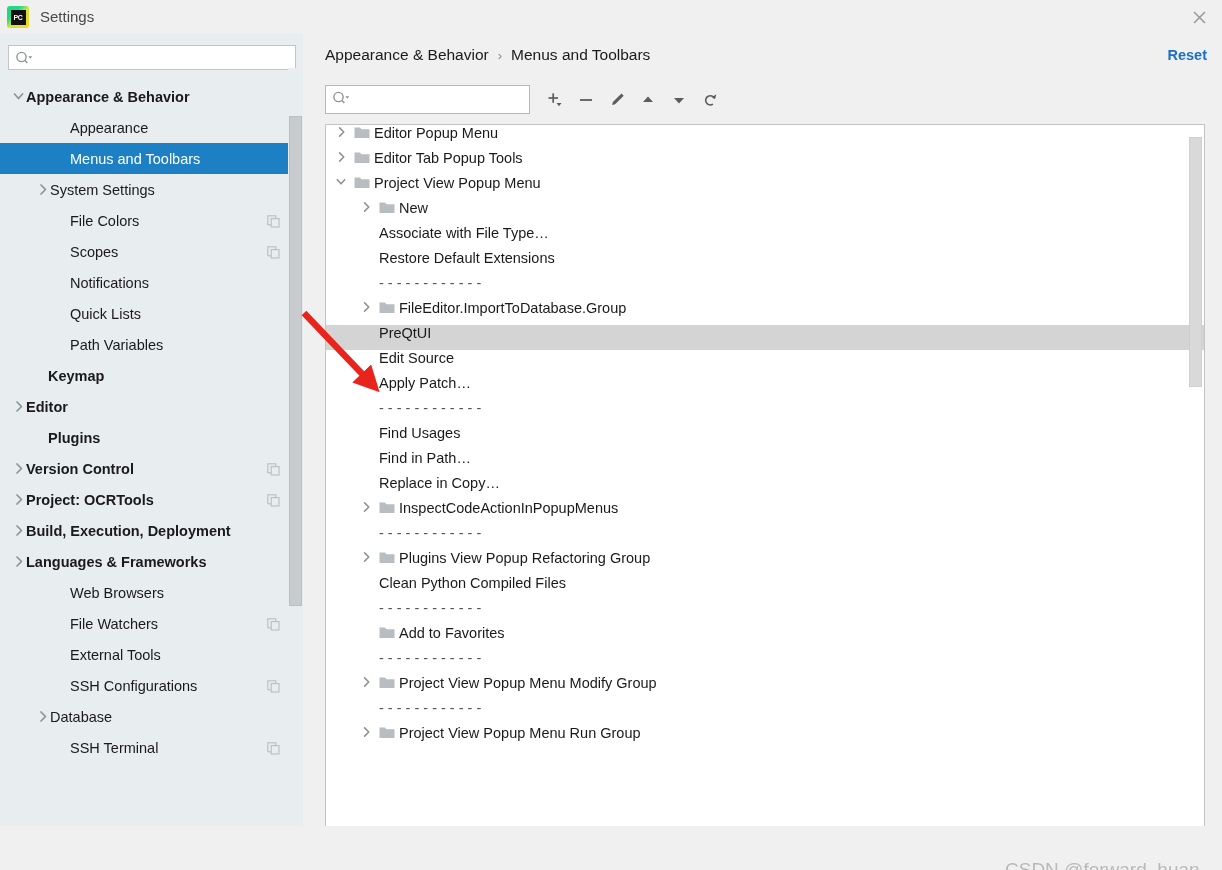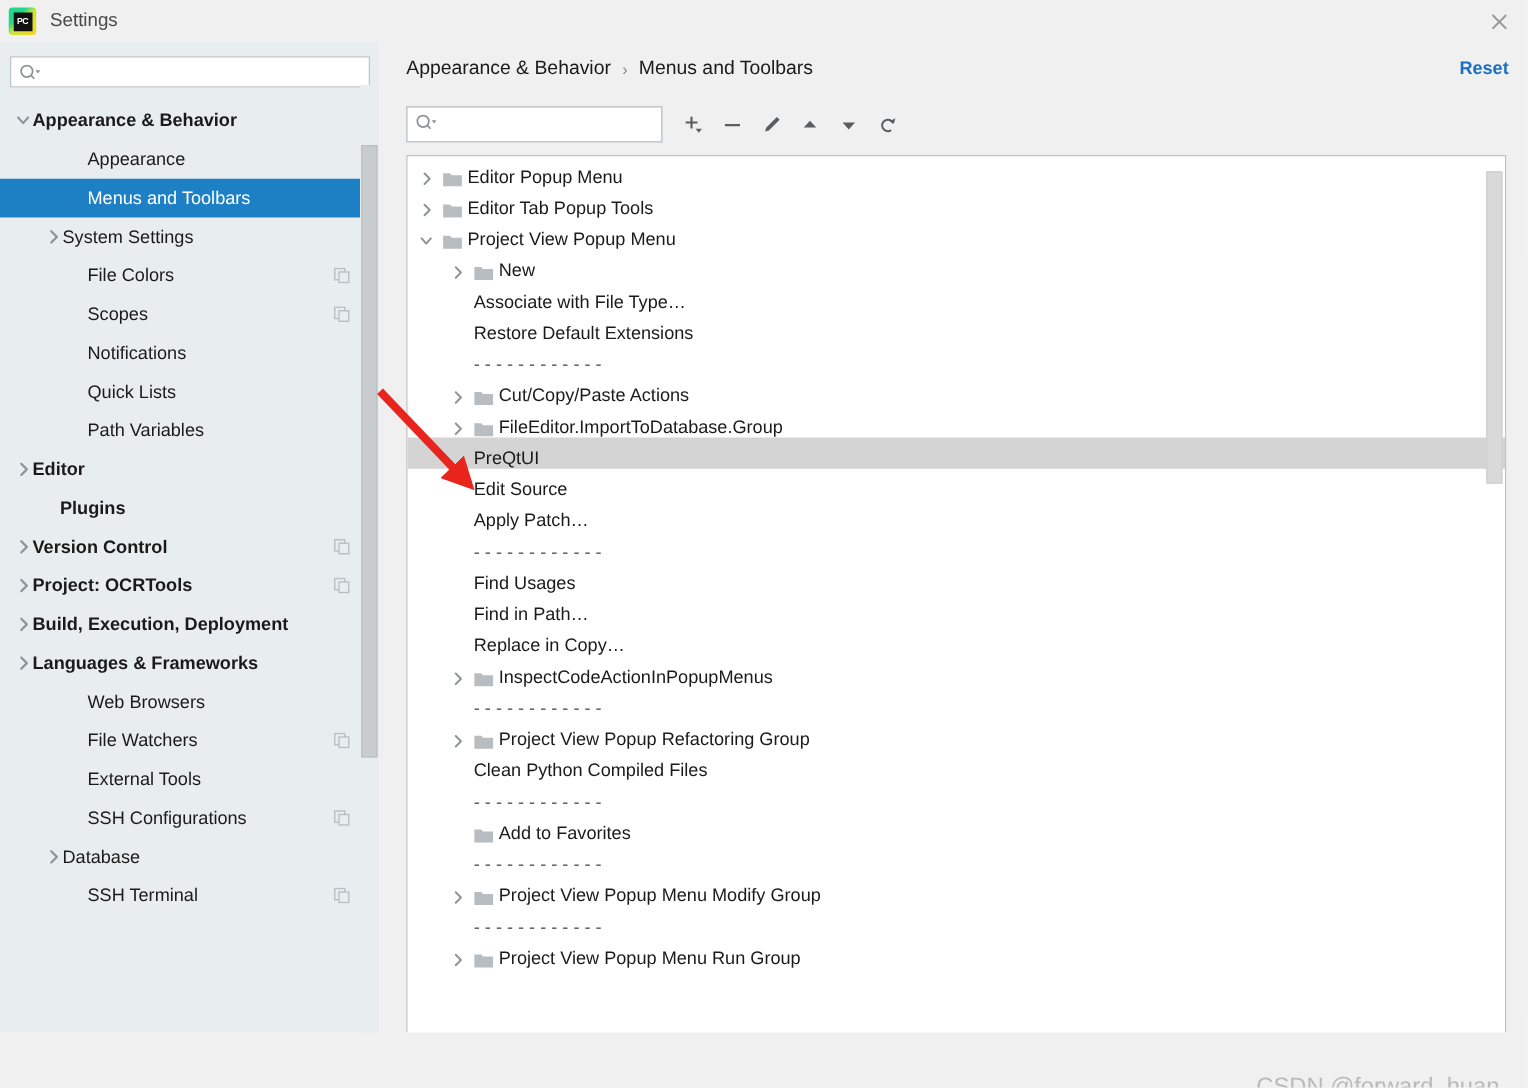--- a/index.html
+++ b/index.html
@@ -172,21 +172,21 @@
   .tree-box {
     position: absolute; left: 22px; top: 90px;
     width: 880px; height: 710px;
     background: #ffffff;
     border: 1px solid #c0c4c7;
     overflow: hidden;
   }
   .trow {
     position: relative;
     height: 25px;
-    display: flex; align-items: flex-end;
+    display: flex; align-items: flex-start;
     cursor: default;
     white-space: nowrap;
   }
   .trow.selected { background: #d4d4d4; }
   .tarrow {
     width: 14px; height: 14px;
     display: flex; align-items: center; justify-content: center;
     flex: 0 0 14px;
   }
   .tfolder {
@@ -321,20 +321,25 @@
           <div style="width: 54px; flex: 0 0 54px;"></div>
           <div class="sarrow"></div>
           <span class="slabel">Quick Lists</span>
         </div>
         <div class="srow">
           <div style="width: 54px; flex: 0 0 54px;"></div>
           <div class="sarrow"></div>
           <span class="slabel">Path Variables</span>
         </div>
         <div class="srow">
+          <div style="width: 32px; flex: 0 0 32px;"></div>
+          <div class="sarrow"></div>
+          <span class="slabel bold">Keymap</span>
+        </div>
+        <div class="srow">
           <div style="width: 10px; flex: 0 0 10px;"></div>
           <div class="sarrow">
             <svg width="13" height="13" viewBox="0 0 12 13">
               <path d="M4.5,2 L9,6.5 L4.5,11" fill="none" stroke="#8d9398" stroke-width="1.7" stroke-linecap="round" stroke-linejoin="round"></path>
             </svg>
           </div>
           <span class="slabel bold">Editor</span>
         </div>
         <div class="srow">
           <div style="width: 32px; flex: 0 0 32px;"></div>
@@ -578,98 +583,83 @@
               <svg width="12" height="12" viewBox="0 0 12 13">
                 <path d="M4.5,2 L9,6.5 L4.5,11" fill="none" stroke="#8d9398" stroke-width="1.7" stroke-linecap="round" stroke-linejoin="round"></path>
               </svg>
             </div>
             <div style="width: 6px; flex: 0 0 6px;"></div>
             <div class="tfolder">
               <svg width="16" height="13" viewBox="0 0 16 13">
                 <path d="M0.5,1.5 L6,1.5 L7.4,3.2 L15.5,3.2 L15.5,12 L0.5,12 z" fill="#b8bdc1"></path>
               </svg>
             </div>
-            <span class="tlabel">Cut/Copy/Paste Actions</span>
+            <span class="tlabel">FileEditor.ImportToDatabase.Group</span>
+          </div>
+          <div class="trow selected">
+            <div style="width: 53px; flex: 0 0 53px;"></div>
+            <span class="tlabel">PreQtUI</span>
+          </div>
+          <div class="trow">
+            <div style="width: 53px; flex: 0 0 53px;"></div>
+            <span class="tlabel">Edit Source</span>
+          </div>
+          <div class="trow">
+            <div style="width: 53px; flex: 0 0 53px;"></div>
+            <span class="tlabel">Apply Patch…</span>
+          </div>
+          <div class="trow">
+            <div style="width: 53px; flex: 0 0 53px;"></div>
+            <span class="tlabel sep">- - - - - - - - - - - -</span>
+          </div>
+          <div class="trow">
+            <div style="width: 53px; flex: 0 0 53px;"></div>
+            <span class="tlabel">Find Usages</span>
+          </div>
+          <div class="trow">
+            <div style="width: 53px; flex: 0 0 53px;"></div>
+            <span class="tlabel">Find in Path…</span>
+          </div>
+          <div class="trow">
+            <div style="width: 53px; flex: 0 0 53px;"></div>
+            <span class="tlabel">Replace in Copy…</span>
           </div>
           <div class="trow">
             <div style="width: 33px; flex: 0 0 33px;"></div>
             <div class="tarrow">
               <svg width="12" height="12" viewBox="0 0 12 13">
                 <path d="M4.5,2 L9,6.5 L4.5,11" fill="none" stroke="#8d9398" stroke-width="1.7" stroke-linecap="round" stroke-linejoin="round"></path>
               </svg>
             </div>
             <div style="width: 6px; flex: 0 0 6px;"></div>
             <div class="tfolder">
               <svg width="16" height="13" viewBox="0 0 16 13">
                 <path d="M0.5,1.5 L6,1.5 L7.4,3.2 L15.5,3.2 L15.5,12 L0.5,12 z" fill="#b8bdc1"></path>
               </svg>
             </div>
-            <span class="tlabel">FileEditor.ImportToDatabase.Group</span>
-          </div>
-          <div class="trow selected">
-            <div style="width: 53px; flex: 0 0 53px;"></div>
-            <span class="tlabel">PreQtUI</span>
-          </div>
-          <div class="trow">
-            <div style="width: 53px; flex: 0 0 53px;"></div>
-            <span class="tlabel">Edit Source</span>
-          </div>
-          <div class="trow">
-            <div style="width: 53px; flex: 0 0 53px;"></div>
-            <span class="tlabel">Apply Patch…</span>
+            <span class="tlabel">InspectCodeActionInPopupMenus</span>
           </div>
           <div class="trow">
             <div style="width: 53px; flex: 0 0 53px;"></div>
             <span class="tlabel sep">- - - - - - - - - - - -</span>
           </div>
           <div class="trow">
-            <div style="width: 53px; flex: 0 0 53px;"></div>
-            <span class="tlabel">Find Usages</span>
-          </div>
-          <div class="trow">
-            <div style="width: 53px; flex: 0 0 53px;"></div>
-            <span class="tlabel">Find in Path…</span>
-          </div>
-          <div class="trow">
-            <div style="width: 53px; flex: 0 0 53px;"></div>
-            <span class="tlabel">Replace in Copy…</span>
-          </div>
-          <div class="trow">
             <div style="width: 33px; flex: 0 0 33px;"></div>
             <div class="tarrow">
               <svg width="12" height="12" viewBox="0 0 12 13">
                 <path d="M4.5,2 L9,6.5 L4.5,11" fill="none" stroke="#8d9398" stroke-width="1.7" stroke-linecap="round" stroke-linejoin="round"></path>
               </svg>
             </div>
             <div style="width: 6px; flex: 0 0 6px;"></div>
             <div class="tfolder">
               <svg width="16" height="13" viewBox="0 0 16 13">
                 <path d="M0.5,1.5 L6,1.5 L7.4,3.2 L15.5,3.2 L15.5,12 L0.5,12 z" fill="#b8bdc1"></path>
               </svg>
             </div>
-            <span class="tlabel">InspectCodeActionInPopupMenus</span>
-          </div>
-          <div class="trow">
-            <div style="width: 53px; flex: 0 0 53px;"></div>
-            <span class="tlabel sep">- - - - - - - - - - - -</span>
-          </div>
-          <div class="trow">
-            <div style="width: 33px; flex: 0 0 33px;"></div>
-            <div class="tarrow">
-              <svg width="12" height="12" viewBox="0 0 12 13">
-                <path d="M4.5,2 L9,6.5 L4.5,11" fill="none" stroke="#8d9398" stroke-width="1.7" stroke-linecap="round" stroke-linejoin="round"></path>
-              </svg>
-            </div>
-            <div style="width: 6px; flex: 0 0 6px;"></div>
-            <div class="tfolder">
-              <svg width="16" height="13" viewBox="0 0 16 13">
-                <path d="M0.5,1.5 L6,1.5 L7.4,3.2 L15.5,3.2 L15.5,12 L0.5,12 z" fill="#b8bdc1"></path>
-              </svg>
-            </div>
-            <span class="tlabel">Project View Popup Refactoring Group</span>
+            <span class="tlabel">Plugins View Popup Refactoring Group</span>
           </div>
           <div class="trow">
             <div style="width: 53px; flex: 0 0 53px;"></div>
             <span class="tlabel">Clean Python Compiled Files</span>
           </div>
           <div class="trow">
             <div style="width: 53px; flex: 0 0 53px;"></div>
             <span class="tlabel sep">- - - - - - - - - - - -</span>
           </div>
           <div class="trow">

